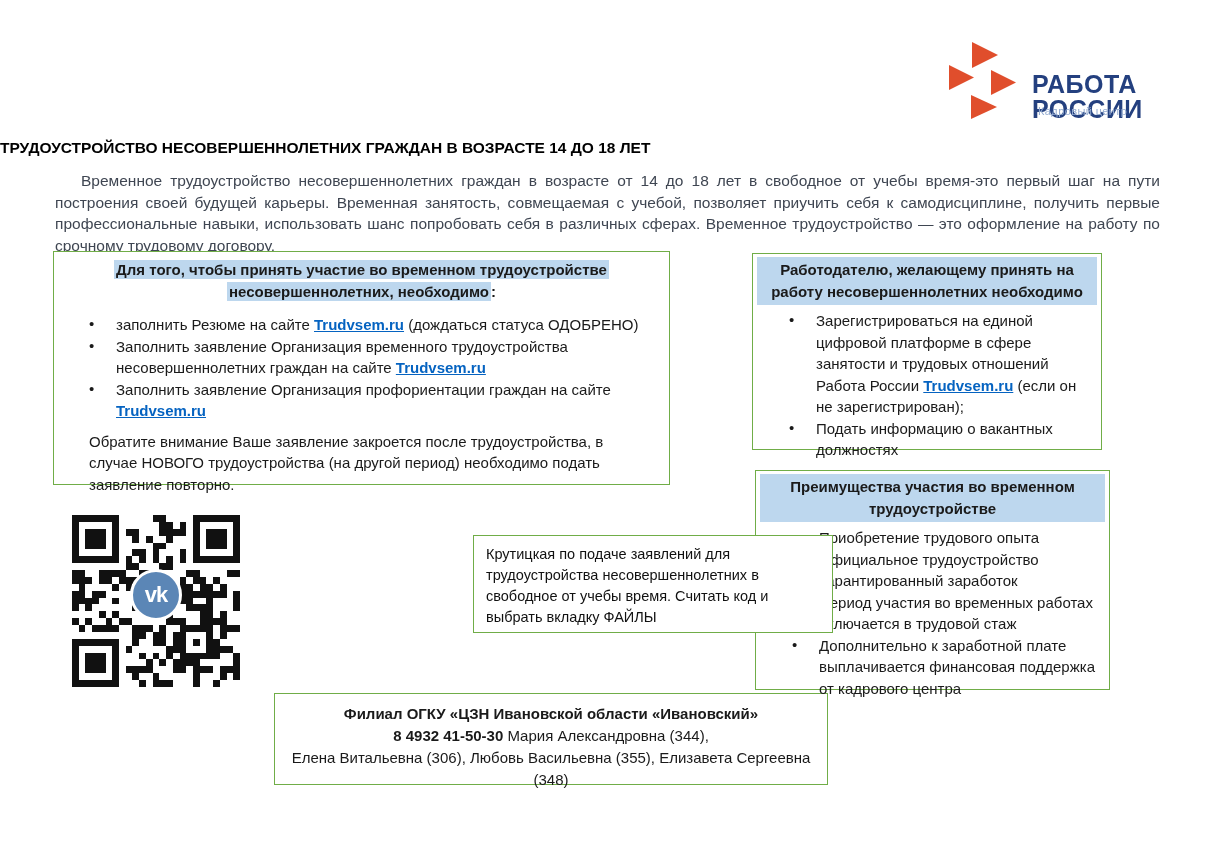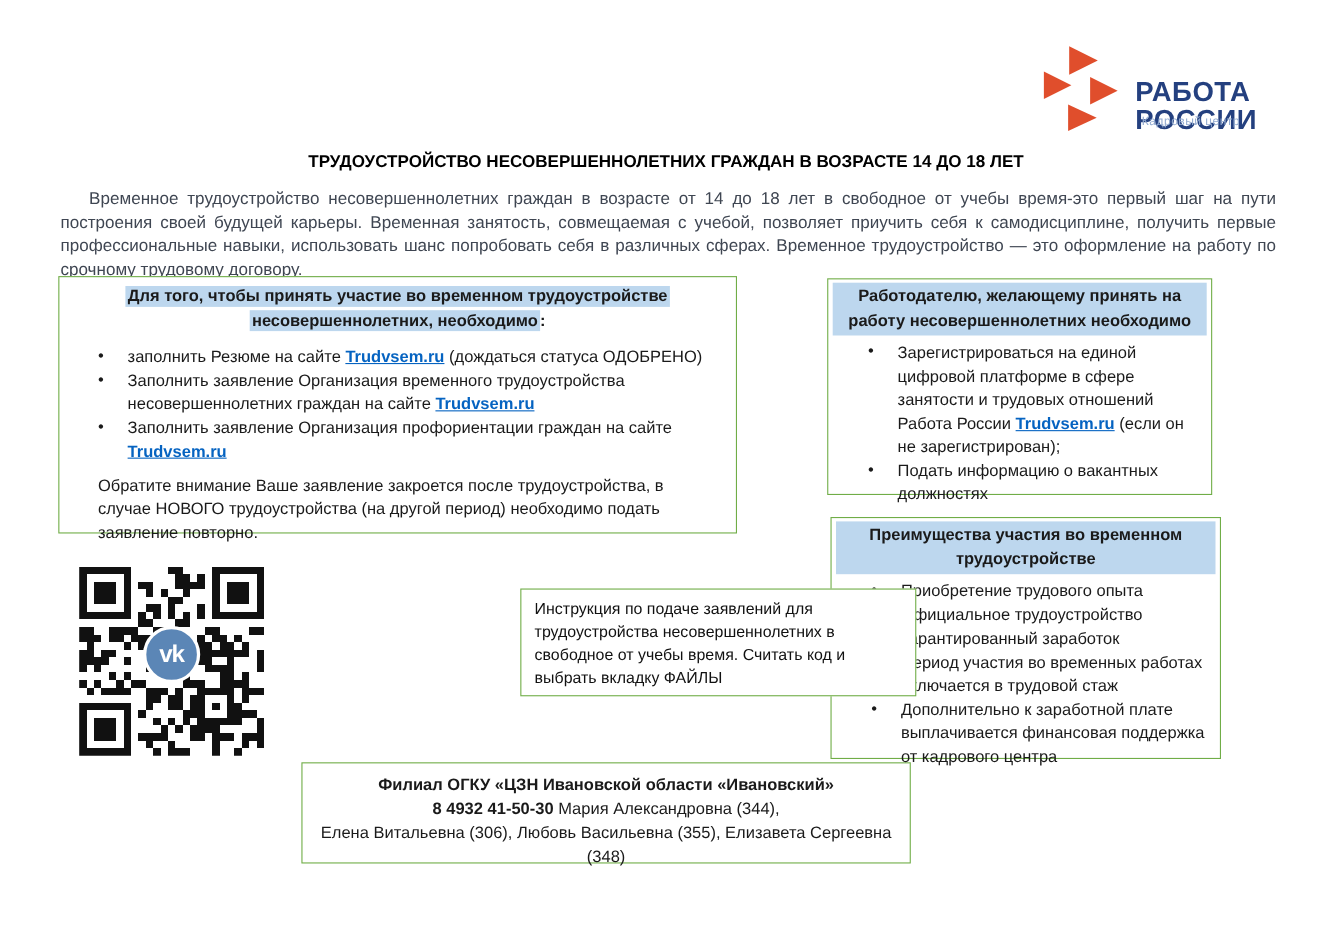--- a/index.html
+++ b/index.html
@@ -7,21 +7,21 @@
     position:relative;width:1211px;height:856px;background:#ffffff;
     font-family:"Liberation Sans",sans-serif;color:#1a1a1a;overflow:hidden;
   }
   
   .logo{position:absolute;left:945px;top:34px;width:225px;height:95px;}
   .logo-tris{position:absolute;left:2px;top:4px;}
   .logo-text{position:absolute;left:87px;top:18px;font-weight:bold;font-size:25px;
     line-height:25px;color:#24407f;letter-spacing:.5px;margin-top:20px;}
   .logo-sub{position:absolute;left:93px;top:71px;font-size:11px;color:#93abd0;letter-spacing:.4px;}
   
-  .doc-title{position:absolute;left:0;top:139px;width:100%;text-align:center;
+  .doc-title{position:absolute;left:0;top:139px;width:100%;text-align:left;
     font-weight:bold;font-size:15.5px;color:#000;}
   .intro{position:absolute;left:55px;top:170px;width:1105px;font-size:15.5px;
     line-height:21.6px;text-align:justify;text-indent:26px;color:#3f4652;margin:0;}
   
   .gbox{position:absolute;border:1.5px solid #70ad47;background:#fff;box-sizing:border-box;}
   .box-a{left:53px;top:251px;width:617px;height:234px;}
   .box-b{left:752px;top:253px;width:350px;height:197px;}
   .box-c{left:755px;top:470px;width:355px;height:220px;z-index:1;}
   .heading-a{margin:7px 18px 12px 18px;text-align:center;font-weight:bold;font-size:15px;line-height:21.5px;}
   .hl{background:#bdd7ee;padding:1px 2px;}
@@ -410,21 +410,21 @@
         <rect x="12" y="24" width="1" height="1" fill="#111"></rect>
         <rect x="13" y="24" width="1" height="1" fill="#111"></rect>
         <rect x="14" y="24" width="1" height="1" fill="#111"></rect>
         <rect x="18" y="24" width="1" height="1" fill="#111"></rect>
         <rect x="21" y="24" width="1" height="1" fill="#111"></rect>
       </svg>
     <div class="vk-badge">vk</div>
   </div>
 
   <div class="overlay-note">
-    <span>Инструкция по подаче заявлений для трудоустройства несовершеннолетних в свободное от учебы время. Считать код и выбрать вкладку ФАЙЛЫ</span>
+    <span>Крутицкая по подаче заявлений для трудоустройства несовершеннолетних в свободное от учебы время. Считать код и выбрать вкладку ФАЙЛЫ</span>
   </div>
 
   <div class="gbox contact">
     <div class="bold">Филиал ОГКУ «ЦЗН Ивановской области «Ивановский»</div>
     <div><span class="bold">8 4932 41-50-30</span><span> Мария Александровна (344),</span></div>
     <div>Елена Витальевна (306), Любовь Васильевна (355), Елизавета Сергеевна (348)</div>
   </div>
 
 </div>
 

